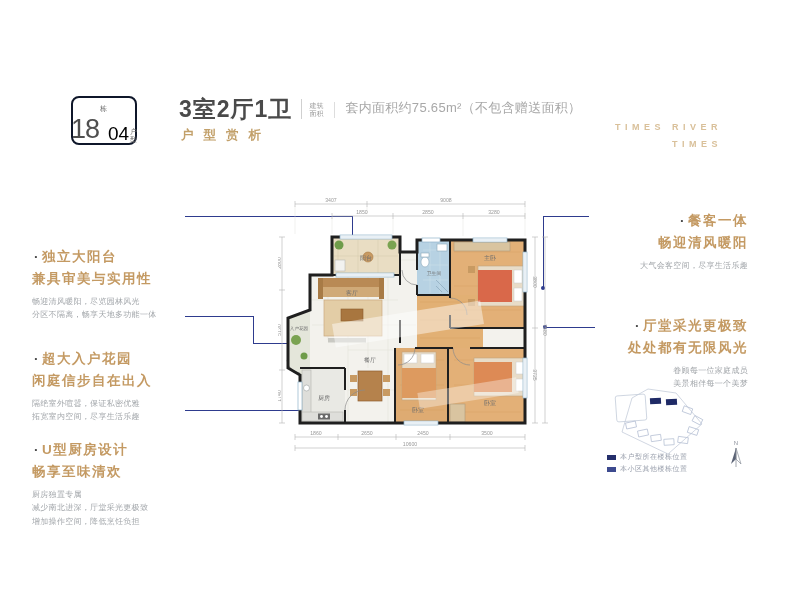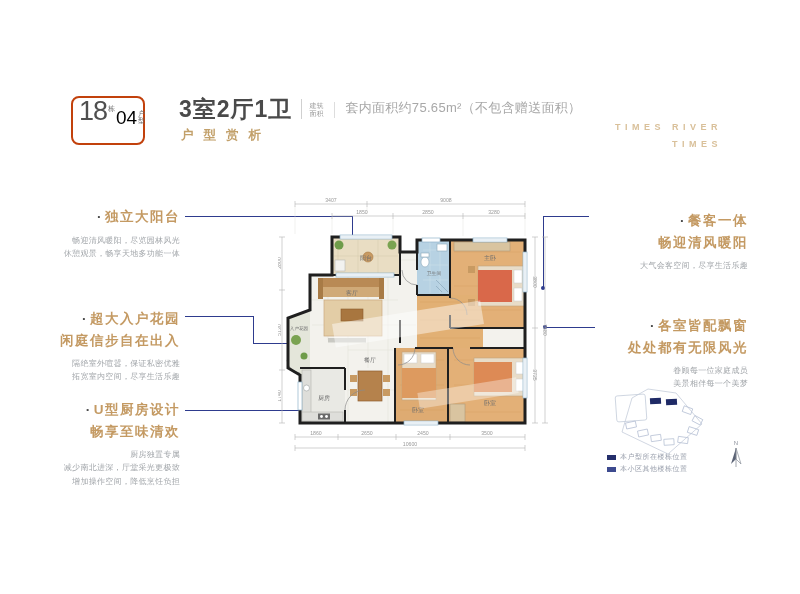--- a/index.html
+++ b/index.html
@@ -1,42 +1,42 @@
 <!DOCTYPE html>
 <html><head>
 <meta charset="utf-8">
 <style>
   html,body{margin:0;padding:0;background:#fff;}
   .page{position:relative;width:800px;height:594px;background:#ffffff;overflow:hidden;
         font-family:"Liberation Sans","DejaVu Sans",sans-serif;color:#4a4a4a;}
 
   
-  .badge{position:absolute;left:71px;top:96px;width:62px;height:45px;border:2px solid #c2410c;
-         border-radius:8px;display:flex;align-items:flex-start;justify-content:center;background:#fff;padding-left:8px;}
+  .badge{position:absolute;left:71px;top:96px;width:62px;height:45px;border:2px solid #0f172a;
+         border-radius:8px;display:flex;align-items:flex-end;justify-content:center;background:#fff;}
   .badge-big{font-size:27px;color:#4f4f4f;line-height:1;letter-spacing:-1px;}
   .badge-sup{font-size:7px;color:#6a6a6a;align-self:flex-start;margin:6px 1px 0 1px;}
   .badge-mid{font-size:19px;color:#000000;line-height:1;margin-top:10px;}
   .badge-stack{display:flex;flex-direction:column;font-size:7px;color:#6a6a6a;line-height:1.05;margin-top:12px;margin-left:1px;}
 
   
   .title-row{position:absolute;left:179px;top:93px;display:flex;align-items:flex-end;height:28px;}
   .main-title{font-size:23px;font-weight:600;color:#4a4a4a;letter-spacing:1px;line-height:1;}
   .vline{width:1px;height:20px;background:#d0d0d0;margin:0 7px 2px 9px;}
   .area-stack{display:flex;flex-direction:column;font-size:7px;color:#9a9a9a;line-height:1.15;margin:0 3px 3px 0;}
   .area-value{font-size:26px;font-weight:600;color:#4a4a4a;line-height:1;}
   .area-unit{font-size:13px;font-weight:600;}
   .vline2{width:1px;height:16px;background:#ddd;margin:0 0 3px 8px;}
   .area-note{font-size:13px;color:#a8a8a8;margin:0 0 4px 10px;letter-spacing:.3px;}
   .subtitle{position:absolute;left:181px;top:127px;font-size:12.5px;color:#c2a06a;letter-spacing:10px;font-weight:600;}
   .brand{position:absolute;left:560px;top:99px;width:162px;text-align:right;color:#d9c09a;
          font-size:9px;letter-spacing:4.5px;line-height:1.85;font-weight:600;margin-top:20px;}
 
   
   .callout{position:absolute;}
-  .co-left{left:40px;width:140px;text-align:right;}
+  .co-left{left:32px;width:140px;margin-top:40px;}
   .co-right{left:598px;width:150px;text-align:right;}
   .co-title{color:#c49a63;font-size:13.5px;font-weight:700;line-height:1.6;letter-spacing:1.5px;}
   .co-bullet{color:#4a4a4a;margin:0 2px;}
   .co-body{margin-top:6px;color:#a3a7ab;font-size:8px;line-height:1.65;letter-spacing:.3px;}
 
   
   .nline{position:absolute;background:#2e3b8e;}
   .ndot{position:absolute;width:4px;height:4px;background:#2e3b8e;border-radius:50%;}
 
   
@@ -73,23 +73,24 @@
     <span class="area-note">套内面积约75.65m²（不包含赠送面积）</span>
   </div>
   <div class="subtitle">户型赏析</div>
   <div class="brand">
     <div>TIMES RIVER</div>
     <div>TIMES</div>
   </div>
 
   <div class="callout co-left" style="top:206px">
     <div class="co-title"><span class="co-bullet">·</span><span>独立大阳台</span></div>
+    <div class="co-title"><span>兼具审美与实用性</span></div>
     <div class="co-body">
       <div>畅迎清风暖阳，尽览园林风光</div>
-      <div>休憩观景，畅享天地多功能一体</div>
+      <div>分区不隔离，畅享天地多功能一体</div>
     </div>
   </div>
   <div class="callout co-left" style="top:308px">
     <div class="co-title"><span class="co-bullet">·</span><span>超大入户花园</span></div>
     <div class="co-title"><span>闲庭信步自在出入</span></div>
     <div class="co-body">
       <div>隔绝室外喧嚣，保证私密优雅</div>
       <div>拓宽室内空间，尽享生活乐趣</div>
     </div>
   </div>
@@ -104,21 +105,21 @@
   </div>
 
   <div class="callout co-right" style="top:210px">
     <div class="co-title"><span class="co-bullet">·</span><span>餐客一体</span></div>
     <div class="co-title"><span>畅迎清风暖阳</span></div>
     <div class="co-body">
       <div>大气会客空间，尽享生活乐趣</div>
     </div>
   </div>
   <div class="callout co-right" style="top:315px">
-    <div class="co-title"><span class="co-bullet">·</span><span>各室皆配飘窗</span></div>
+    <div class="co-title"><span class="co-bullet">·</span><span>厅堂采光更极致</span></div>
     <div class="co-title"><span>处处都有无限风光</span></div>
     <div class="co-body">
       <div>眷顾每一位家庭成员</div>
       <div>美景相伴每一个美梦</div>
     </div>
   </div>
 
   <div class="nline" style="left:185px;top:216px;width:167px;height:1px"></div>
   <div class="nline" style="left:352px;top:216px;width:1px;height:23px"></div>
   <div class="ndot" style="left:350px;top:237px"></div>

